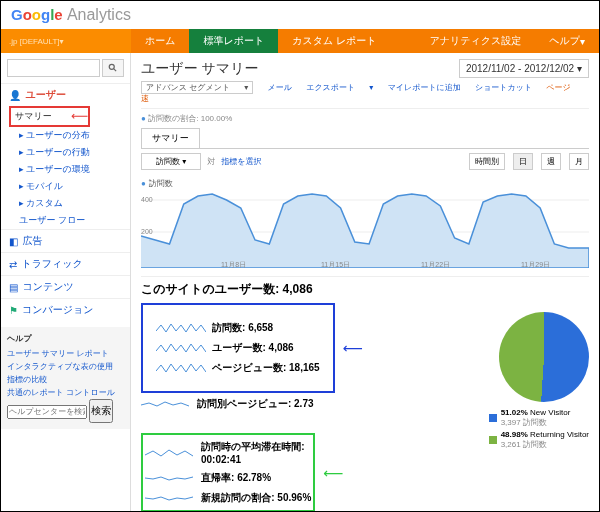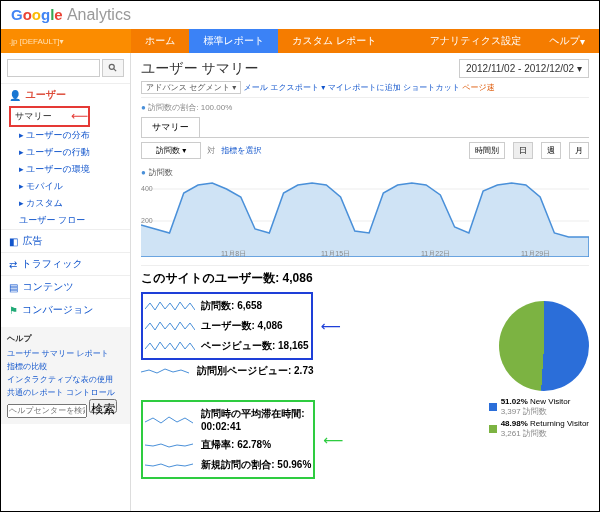--- a/index.html
+++ b/index.html
@@ -4,42 +4,42 @@
 <style>
 *{margin:0;padding:0;box-sizing:border-box;font-family:Arial,sans-serif}
 body{width:600px;height:512px;overflow:hidden;font-size:10px;background:#fff;border:1px solid #000}
 .header{display:flex;align-items:center;justify-content:space-between;padding:4px 10px;height:28px}
 .logo{font-size:15px;font-weight:bold}.logo .g1{color:#4285f4}.logo .g2{color:#ea4335}.logo .g3{color:#fbbc05}.logo .g4{color:#34a853}.logo .ga{color:#999;font-weight:normal;font-size:16px}
 .hlinks{font-size:9px;color:#1155cc}
 .hlinks span{margin-left:6px;cursor:pointer}
 .accountbar{background:#f57c00;color:#fff;display:flex;align-items:center;height:24px;font-size:10px}
 .accountbar .acct{padding:0 8px;background:#fb8c00;height:100%;display:flex;align-items:center;width:130px;font-size:8px;color:#ffe0b2}
 .accountbar .tab{padding:0 14px;height:100%;display:flex;align-items:center;cursor:pointer}
-.accountbar .tab.active{background:#3b82f6}
+.accountbar .tab.active{background:#15803d}
 .accountbar .spacer{flex:1}
 .main{display:flex;height:460px}
 .sidebar{width:130px;border-right:1px solid #ddd;background:#fff;padding:6px 0}
 .search{margin:0 6px 6px;display:flex}
 .search input{flex:1;border:1px solid #ccc;height:18px;font-size:9px;padding:0 3px;width:80px}
 .search button{width:22px;height:18px;border:1px solid #ccc;background:#f5f5f5;margin-left:2px}
 .navgroup{border-top:1px solid #eee;padding:4px 8px;font-size:10px;color:#1155cc;cursor:pointer;display:flex;align-items:center;gap:4px}
 .navgroup.active{color:#dd4b39;font-weight:bold}
 .subnav{padding:2px 0 2px 18px;font-size:9px;color:#1155cc;cursor:pointer;position:relative}
 .subnav.sel{border:2px solid #e53935;color:#333;margin-left:8px;margin-right:40px;padding:2px 4px}
 .arrow-red{position:absolute;left:70px;top:3px;color:#e53935;font-size:12px}
 .helpbox{background:#f5f5f5;padding:6px;margin-top:6px;font-size:8px;color:#555}
 .helpbox .hlink{color:#1155cc;display:block;padding:1px 0;cursor:pointer}
 .helpbox input{width:80px;height:14px;font-size:8px;margin-top:3px}
-.helpbox button{font-size:12px;height:14px}
+.helpbox button{font-size:10px;height:24px}
 .content{flex:1;padding:6px 10px;overflow:hidden}
 .titlebar{display:flex;justify-content:space-between;align-items:center;}
 .titlebar h1{font-size:14px;font-weight:normal;color:#333}
 .daterange{border:1px solid #ccc;padding:3px 6px;font-size:10px;color:#333;cursor:pointer}
 .toolbar{font-size:8px;color:#1155cc;padding:4px 0;border-bottom:1px solid #eee}
-.toolbar span{margin-right:0;cursor:pointer}
+.toolbar span{margin-right:12px;cursor:pointer}
 .toolbar .seg{color:#555;border:1px solid #ccc;padding:1px 4px;font-size:8px}
 .ratio{font-size:8px;color:#888;padding:4px 0}
 .ratio .dot{color:#4a90d9}
 .tabrow{border-bottom:1px solid #ccc;padding-bottom:0}
 .tabrow .tab{display:inline-block;border:1px solid #ccc;border-bottom:none;padding:3px 10px;font-size:9px;background:#fff;cursor:pointer}
 .metricrow{padding:4px 0;display:flex;align-items:center;gap:6px;font-size:8px}
 .metricrow .mbtn{border:1px solid #ccc;padding:2px 14px;cursor:pointer}
 .metricrow .vs{color:#888}
 .timebtns{margin-left:auto;display:flex;gap:8px}
 .timebtns span{border:1px solid #ccc;padding:2px 5px;font-size:8px;cursor:pointer}
@@ -48,21 +48,21 @@
 .chart svg{width:100%;height:100%}
 .chart .lbl{position:absolute;font-size:7px;color:#888}
 .chart .leg{position:absolute;top:0;left:0;font-size:8px;color:#555}
 .chart .leg::before{content:"●";color:#4a90d9;margin-right:3px}
 .sitesummary{font-size:12px;font-weight:bold;padding:4px 0;border-top:1px solid #eee}
 .metrics{display:flex}
 .metriclist{flex:1}
 .mrow{display:flex;align-items:center;padding:3px 0;font-size:10px}
 .spark{width:50px;height:14px;margin-right:6px}
 .mlabel{font-weight:bold}
-.box-blue{border:2px solid #1e3fd8;padding:2px;margin:1px 0}
+.box-blue{border:2px solid #1e3fd8;padding:13px;margin:1px 0}
 .box-green{border:2px solid #2ecc40;padding:2px;margin:19px 0}
 .arrow-blue{color:#1e3fd8;font-size:14px;margin-left:8px}
 .arrow-green{color:#2ecc40;font-size:14px;margin-left:8px}
 .piewrap{width:180px;display:flex;flex-direction:column;align-items:flex-end;padding-top:10px}
 .pie{width:90px;height:90px;border-radius:50%;background:conic-gradient(#2b6ed9 0deg 183.7deg,#7cb342 183.7deg 360deg)}
 .pielegend{font-size:8px;margin-top:4px}
 .pielegend .li{display:flex;align-items:center;gap:4px;margin:2px 0}
 .pielegend .sq{width:8px;height:8px}
 </style>
 </head>
@@ -117,22 +117,22 @@
         <span>▤</span>
         <span>コンテンツ</span>
       </div>
     <div class="navgroup">
         <span style="color:#2a7">⚑</span>
         <span>コンバージョン</span>
       </div>
     <div class="helpbox">
       <div style="font-weight:bold;color:#333;margin-bottom:3px">ヘルプ</div>
       <span class="hlink">ユーザー サマリー レポート</span>
+      <span class="hlink">インタラクティブな表の使用</span>
       <span class="hlink">指標の比較</span>
-      <span class="hlink">インタラクティブな表の使用</span>
       <span class="hlink">共通のレポート コントロール</span>
       <input placeholder="ヘルプセンターを検索" style="">
       <button>検索</button>
     </div>
   </div>
 
   <div class="content">
     <div class="titlebar">
       <h1>ユーザー サマリー</h1>
       <div class="daterange"><span>2012/11/02 - 2012/12/02</span> ▾</div>

